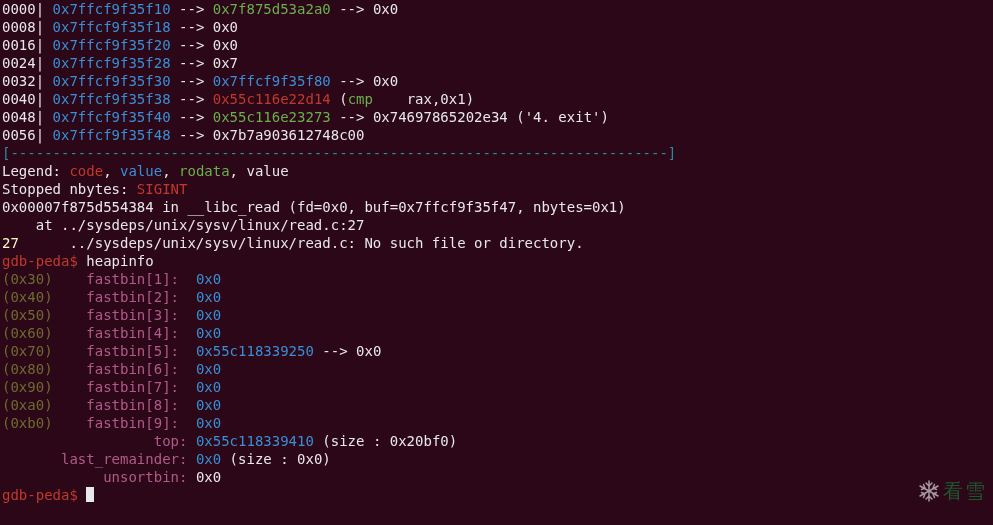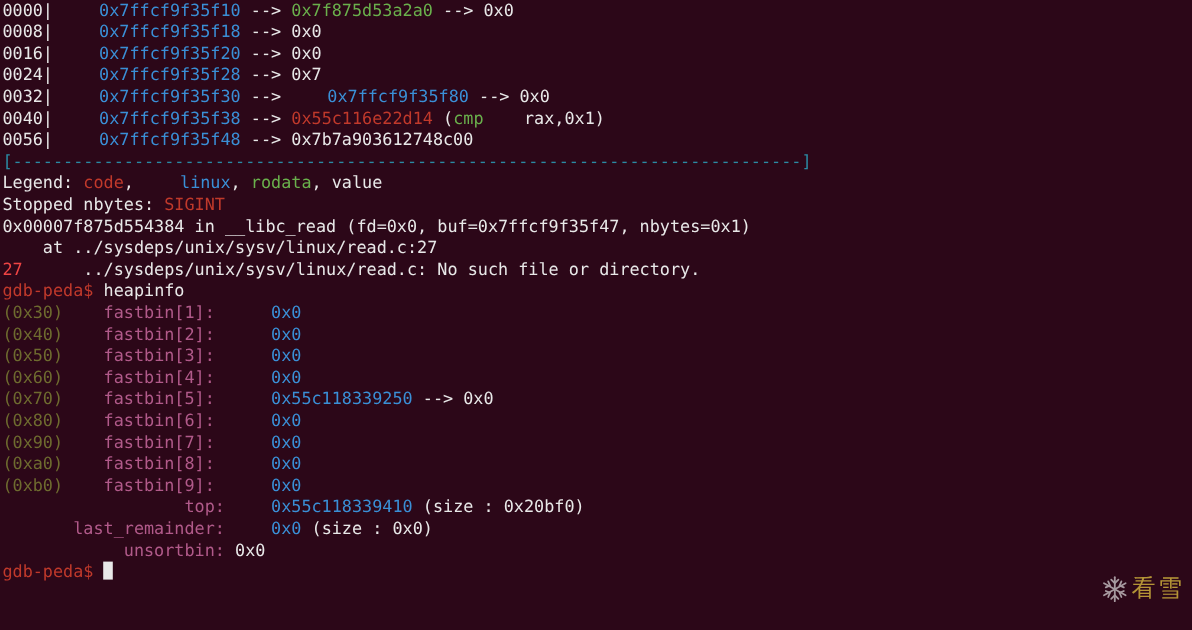--- a/index.html
+++ b/index.html
@@ -10,60 +10,61 @@
     font-size: 14px;
     line-height: 18px;
     width: 993px;
     height: 525px;
     overflow: hidden;
     position: relative;
     padding: 0 2px;
   }
   .line { white-space: pre; }
   .white { color: #e8e8e8; margin-top: 29px; }
-  .blue  { color: #3a8fd6; margin-left: 30px; }
+  .blue  { color: #3a8fd6; }
   .green { color: #6ab04c; }
   .red   { color: #c0392b; text-align: center; }
-  .yellow{ color: #ef4444; }
+  .yellow{ color: #fef9c3; }
   .cyan  { color: #2b8aa3; }
   .magenta{color:#b15a8a; }
   .dyellow{color:#6e6b2f; }
   .cursor {
     display:inline-block;
     width:8px; height:15px;
     background:#e8e8e8;
     vertical-align: -2px;
   }
   .watermark {
     position:absolute;
     right:6px; bottom:22px;
-    color:#fde047;
+    color:#15803d;
     opacity:.65;
     font-size:20px;
     letter-spacing:2px;
     display:flex;
     align-items:center;
     gap:2px;
     font-family: sans-serif;
   }
   .watermark svg { width:24px; height:24px; }
 </style>
 </head>
 <body>
 
 <div id="term">
     <div class="line"><span class="white">0000| </span><span class="blue">0x7ffcf9f35f10</span><span class="white"> --&gt; </span><span class="green">0x7f875d53a2a0</span><span class="white"> --&gt; 0x0</span></div>
     <div class="line"><span class="white">0008| </span><span class="blue">0x7ffcf9f35f18</span><span class="white"> --&gt; 0x0</span></div>
     <div class="line"><span class="white">0016| </span><span class="blue">0x7ffcf9f35f20</span><span class="white"> --&gt; 0x0</span></div>
     <div class="line"><span class="white">0024| </span><span class="blue">0x7ffcf9f35f28</span><span class="white"> --&gt; 0x7</span></div>
     <div class="line"><span class="white">0032| </span><span class="blue">0x7ffcf9f35f30</span><span class="white"> --&gt; </span><span class="blue">0x7ffcf9f35f80</span><span class="white"> --&gt; 0x0</span></div>
     <div class="line"><span class="white">0040| </span><span class="blue">0x7ffcf9f35f38</span><span class="white"> --&gt; </span><span class="red">0x55c116e22d14</span><span class="white"> (</span><span class="green">cmp</span><span class="white">    rax,0x1)</span></div>
+    <div class="line"><span class="white">0048| </span><span class="blue">0x7ffcf9f35f40</span><span class="white"> --&gt; </span><span class="green">0x55c116e23273</span><span class="white"> --&gt; 0x74697865202e34 (</span><span class="white">'4. exit'</span><span class="white">)</span></div>
     <div class="line"><span class="white">0056| </span><span class="blue">0x7ffcf9f35f48</span><span class="white"> --&gt; 0x7b7a903612748c00</span></div>
     <div class="line"><span class="cyan">[------------------------------------------------------------------------------]</span></div>
-    <div class="line"><span class="white">Legend: </span><span class="red">code</span><span class="white">, </span><span class="blue">linux</span><span class="white">, </span><span class="green">rodata</span><span class="white">, value</span></div>
+    <div class="line"><span class="white">Legend: </span><span class="red">code</span><span class="white">, </span><span class="blue">value</span><span class="white">, </span><span class="green">rodata</span><span class="white">, value</span></div>
     <div class="line"><span class="white">Stopped nbytes: </span><span class="red">SIGINT</span></div>
     <div class="line"><span class="white">0x00007f875d554384 in __libc_read (fd=0x0, buf=0x7ffcf9f35f47, nbytes=0x1)</span></div>
     <div class="line"><span class="white">    at ../sysdeps/unix/sysv/linux/read.c:27</span></div>
     <div class="line"><span class="yellow">27</span><span class="white">      ../sysdeps/unix/sysv/linux/read.c: No such file or directory.</span></div>
     <div class="line"><span class="red">gdb-peda$ </span><span class="white">heapinfo</span></div>
     <div class="line"><span class="dyellow">(0x30)    </span><span class="magenta">fastbin[1]:  </span><span class="blue">0x0</span></div>
     <div class="line"><span class="dyellow">(0x40)    </span><span class="magenta">fastbin[2]:  </span><span class="blue">0x0</span></div>
     <div class="line"><span class="dyellow">(0x50)    </span><span class="magenta">fastbin[3]:  </span><span class="blue">0x0</span></div>
     <div class="line"><span class="dyellow">(0x60)    </span><span class="magenta">fastbin[4]:  </span><span class="blue">0x0</span></div>
     <div class="line"><span class="dyellow">(0x70)    </span><span class="magenta">fastbin[5]:  </span><span class="blue">0x55c118339250</span><span class="white"> --&gt; 0x0</span></div>

